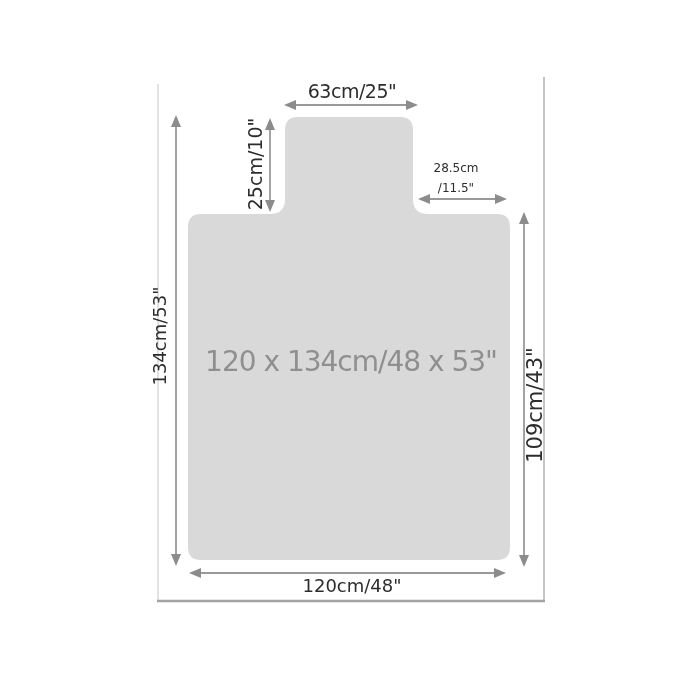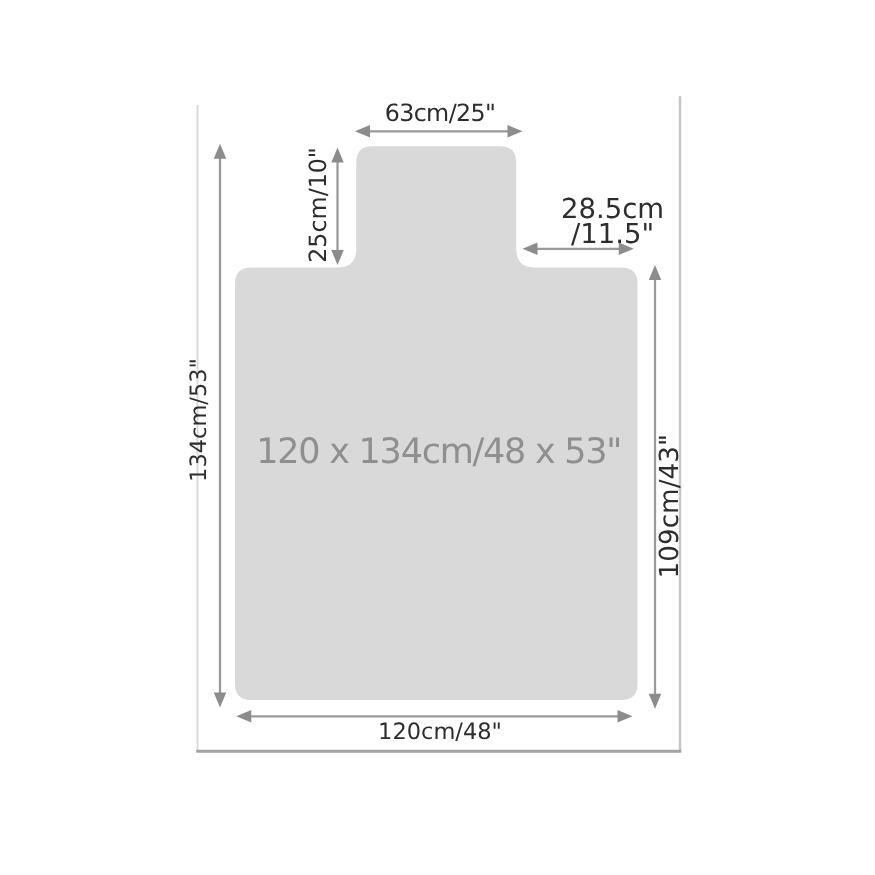--- a/index.html
+++ b/index.html
@@ -112,21 +112,21 @@
       <line x1="197" y1="573" x2="498" y2="573" stroke="#999999" stroke-width="1.8"></line>
       <polygon points="189,573 201,568 201,578"></polygon>
       <polygon points="506,573 494,568 494,578"></polygon>
     </g>
   </svg>
 
   <div class="dim-label" style="left:352px; top:91px; font-size:19px; letter-spacing:-0.5px;">63cm/25"</div>
 
   <div class="dim-label rot" style="left:255px; top:164px; font-size:19px;">25cm/10"</div>
 
-  <div class="notch-label" style="left:490px; top:178px; font-size:22px;">
+  <div class="notch-label" style="left:456px; top:178px; font-size:12px;">
     <div>28.5cm</div>
     <div>/11.5"</div>
   </div>
 
   <div class="dim-label rot" style="left:160px; top:336px; font-size:18px;">134cm/53"</div>
 
   <div class="dim-label rot" style="left:536px; top:405px; font-size:21px;">109cm/43"</div>
 
   <div class="dim-label" style="left:352px; top:586px; font-size:18px;">120cm/48"</div>
 

